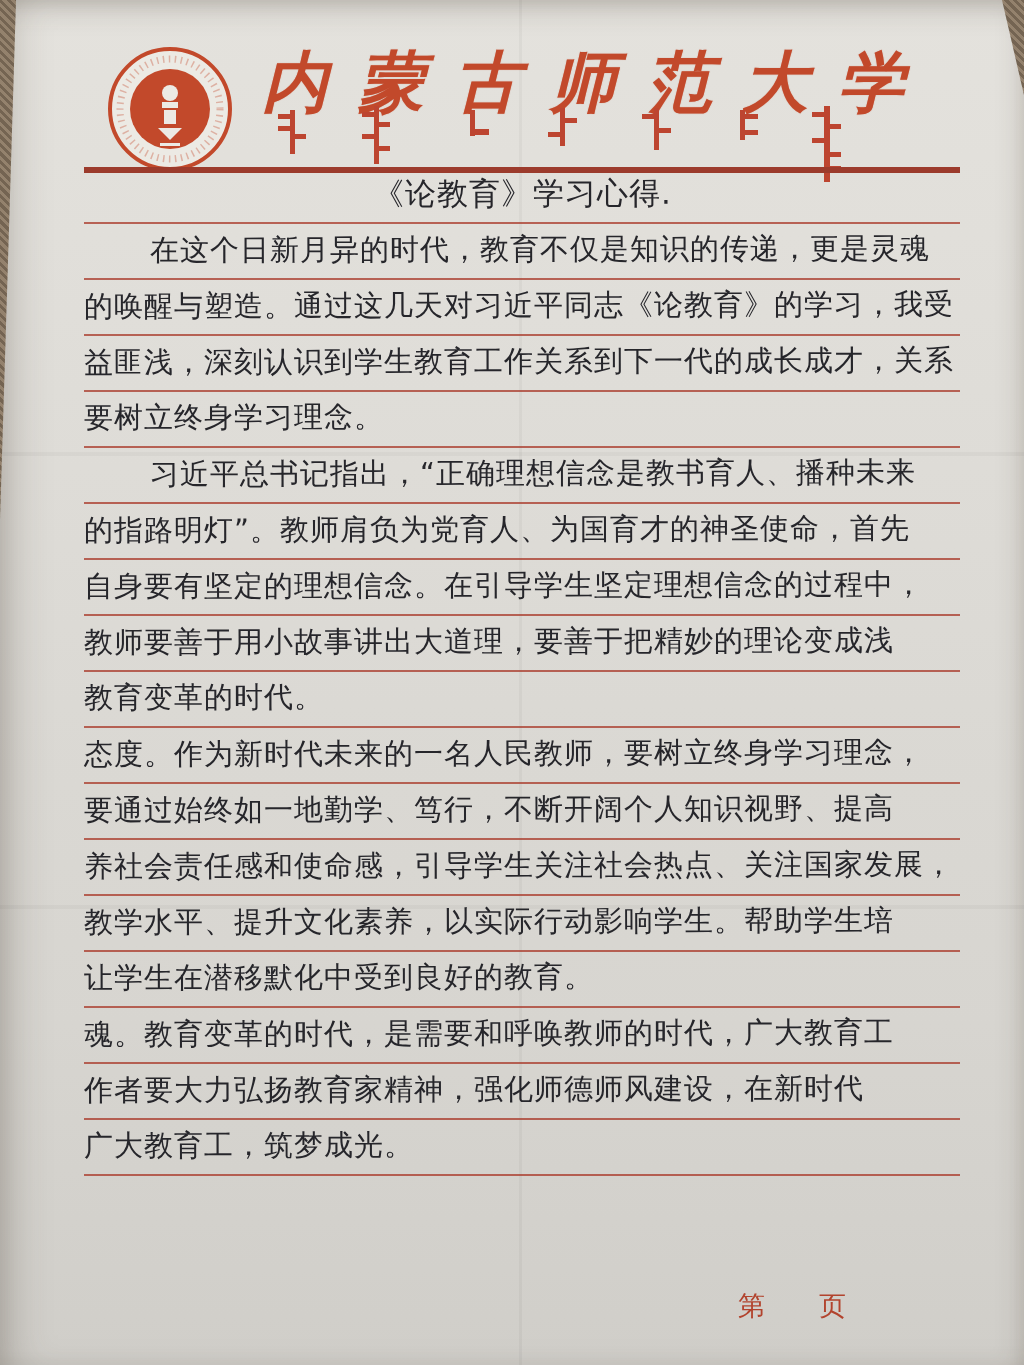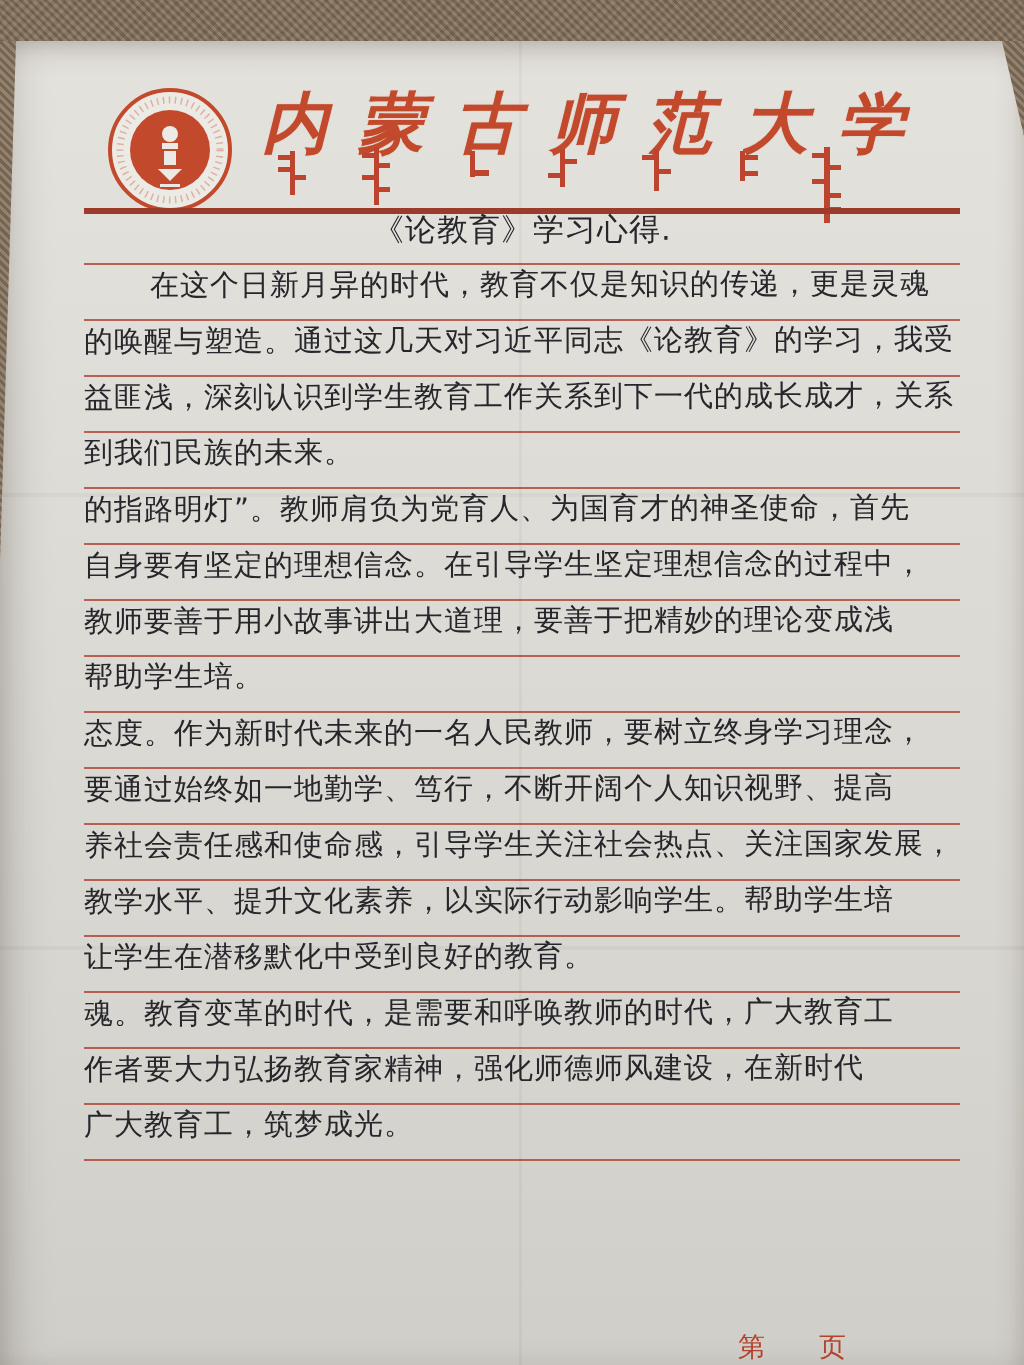--- a/index.html
+++ b/index.html
@@ -6,21 +6,21 @@
   .scene{position:relative;width:1024px;height:1365px;overflow:hidden;
     background:#8d7a64;
     background-image:
       repeating-linear-gradient(45deg, rgba(0,0,0,.14) 0 3px, rgba(255,255,255,.05) 3px 6px),
       repeating-linear-gradient(-45deg, rgba(0,0,0,.10) 0 4px, transparent 4px 8px);
     font-family:"DejaVu Sans","Liberation Sans",sans-serif;}
   .paper{position:absolute;inset:0;
     background:linear-gradient(180deg,#e4e2dd 0%,#dddbd6 40%,#d7d5d0 75%,#d0cec9 100%);
     box-shadow:inset 28px 0 45px -24px rgba(70,58,45,.35),
                inset -16px 0 30px -18px rgba(70,58,45,.25),
-               inset 0 22px 34px -22px rgba(70,58,45,.30);margin-top:41px;}
+               inset 0 22px 34px -22px rgba(70,58,45,.30);}
   
   .crease-v{position:absolute;top:0;bottom:0;left:519px;width:3px;background:rgba(0,0,0,.035);}
   .crease-h{position:absolute;left:0;right:0;height:4px;background:rgba(0,0,0,.03);}
   
   .corner{position:absolute;
     background:#8d7a64;
     background-image:repeating-linear-gradient(45deg, rgba(0,0,0,.18) 0 3px, rgba(255,255,255,.06) 3px 6px);}
   .corner.tl{left:0;top:0;width:20px;height:520px;clip-path:polygon(0 0,80% 0,0 100%);}
   .corner.tr{right:0;top:0;width:22px;height:100px;clip-path:polygon(0 0,100% 0,100% 95%);}
 
@@ -33,21 +33,21 @@
     text-indent:30px;white-space:nowrap;
     text-shadow:0 0 1px rgba(194,73,43,.5); font-style:italic;}
   .mongol{position:absolute;left:268px;top:104px;width:600px;height:86px;}
 
   .head-rule{position:absolute;left:84px;right:64px;top:167px;height:5px;
     background:#9c3b2c;border-bottom:1px solid rgba(156,59,44,.45);}
 
   
   .rows{position:absolute;left:84px;right:64px;top:168px;color:#26262b;}
   .row{box-sizing:border-box;height:56px;border-bottom:2px solid rgba(171,62,46,.78);
-    display:flex;align-items:flex-start;padding-bottom:2px;
+    display:flex;align-items:center;padding-bottom:2px;
     font-size:29px;letter-spacing:1px;white-space:nowrap;}
   .row.center{justify-content:center;font-size:31px;}
   .row.indent .ink{padding-left:66px;}
   .ink{transform:rotate(-.15deg);}
 
   .footer{position:absolute;left:738px;top:1288px;display:flex;gap:52px;
     color:#b2432d;font-size:27px;letter-spacing:2px;
     font-family:"DejaVu Serif","Liberation Serif",serif;}
 </style>
 </head>
@@ -115,33 +115,36 @@
         <div class="row indent">
           <span class="ink">在这个日新月异的时代，教育不仅是知识的传递，更是灵魂</span>
         </div>
         <div class="row">
           <span class="ink">的唤醒与塑造。通过这几天对习近平同志《论教育》的学习，我受</span>
         </div>
         <div class="row">
           <span class="ink">益匪浅，深刻认识到学生教育工作关系到下一代的成长成才，关系</span>
         </div>
         <div class="row">
-          <span class="ink">到我们民族的未来。</span>
+          <span class="ink">要树立终身学习理念。</span>
+        </div>
+        <div class="row indent">
+          <span class="ink">习近平总书记指出，“正确理想信念是教书育人、播种未来</span>
         </div>
         <div class="row">
           <span class="ink">的指路明灯”。教师肩负为党育人、为国育才的神圣使命，首先</span>
         </div>
         <div class="row">
           <span class="ink">自身要有坚定的理想信念。在引导学生坚定理想信念的过程中，</span>
         </div>
         <div class="row">
           <span class="ink">教师要善于用小故事讲出大道理，要善于把精妙的理论变成浅</span>
         </div>
         <div class="row">
-          <span class="ink">帮助学生培。</span>
+          <span class="ink">教育变革的时代。</span>
         </div>
         <div class="row">
           <span class="ink">态度。作为新时代未来的一名人民教师，要树立终身学习理念，</span>
         </div>
         <div class="row">
           <span class="ink">要通过始终如一地勤学、笃行，不断开阔个人知识视野、提高</span>
         </div>
         <div class="row">
           <span class="ink">养社会责任感和使命感，引导学生关注社会热点、关注国家发展，</span>
         </div>

